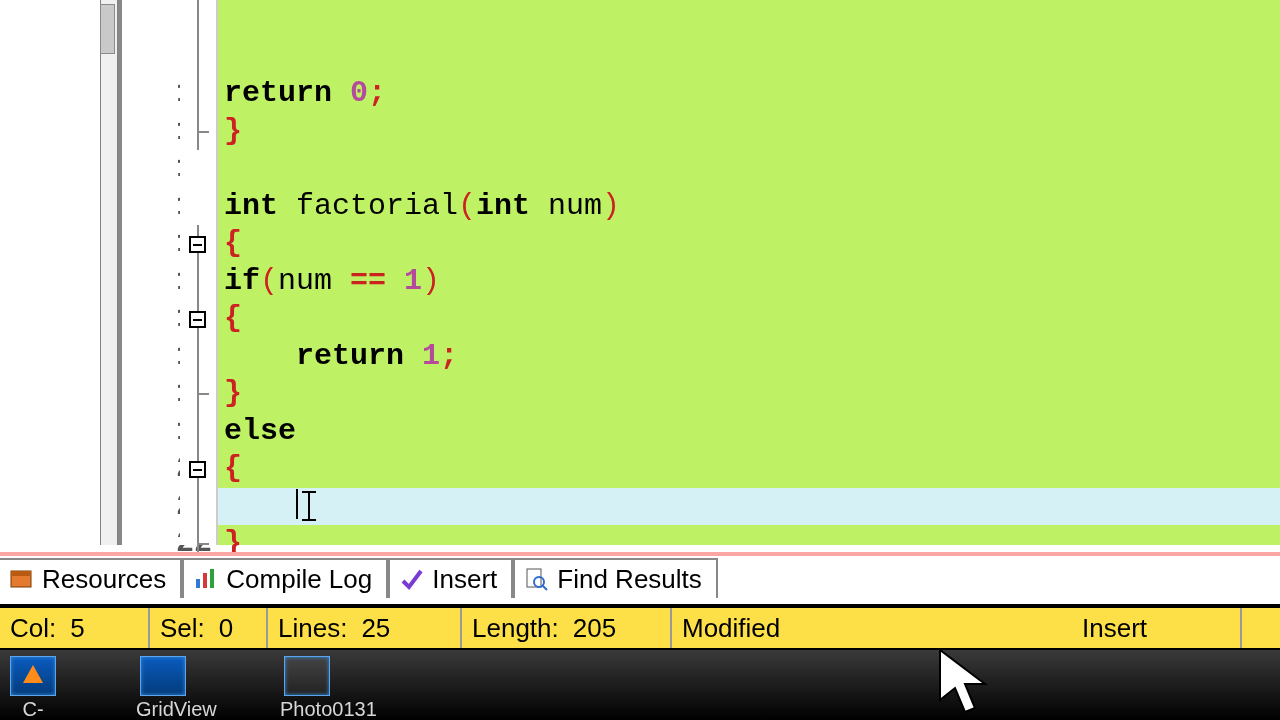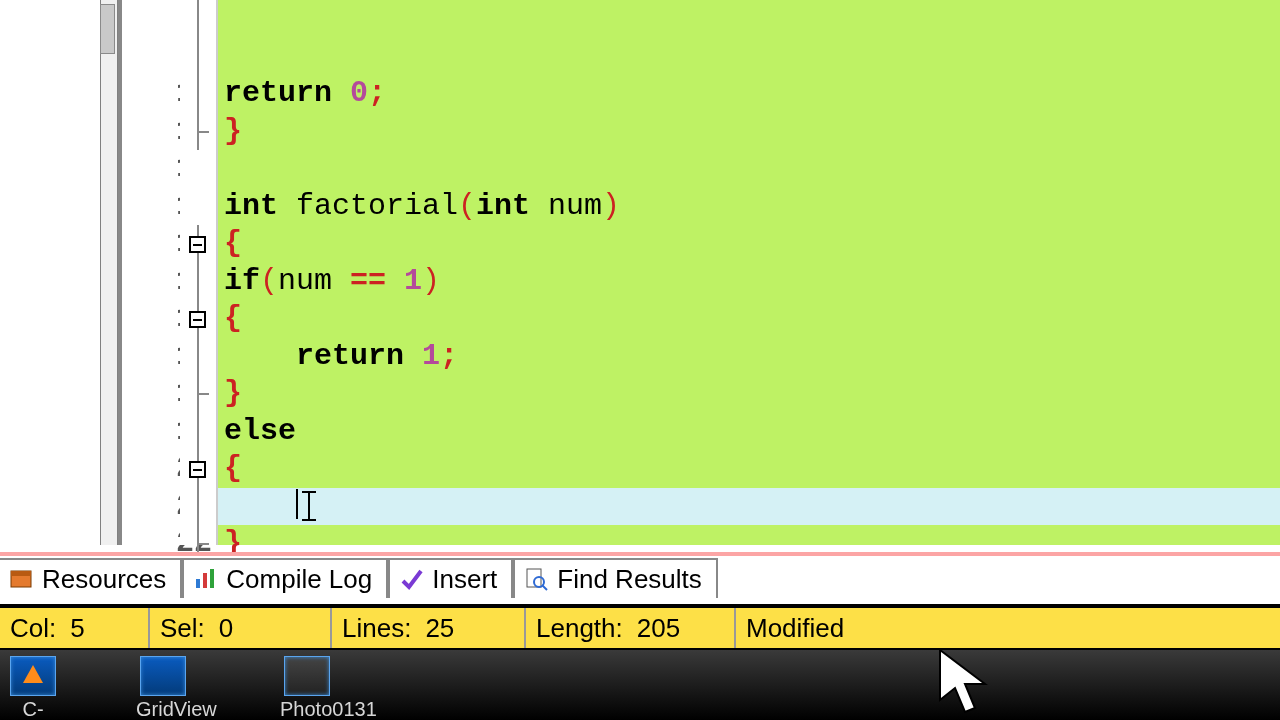--- a/index.html
+++ b/index.html
@@ -159,21 +159,21 @@
           <circle cx="15" cy="15" r="5" fill="none" stroke="#2e6ad4" stroke-width="2"></circle>
           <line x1="18" y1="18" x2="23" y2="23" stroke="#2e6ad4" stroke-width="2"></line>
         </svg>
     </span>
     <span>Find Results</span>
   </div>
 </div>
 
 <div id="statusbar">
   <div class="cell" style="width:150px"><span class="lbl">Col:</span><span>5</span></div>
-  <div class="cell" style="width:182px"><span class="lbl">Sel:</span><span>0</span></div>
+  <div class="cell" style="width:118px"><span class="lbl">Sel:</span><span>0</span></div>
   <div class="cell" style="width:194px"><span class="lbl">Lines:</span><span>25</span></div>
   <div class="cell" style="width:210px"><span class="lbl">Length:</span><span>205</span></div>
   <div class="cell" style="width:400px;border-right:none"><span>Modified</span></div>
   <div class="cell" style="width:170px"><span>Insert</span></div>
 </div>
 
 <div id="taskbar">
   <div class="task t1">
     <div class="thmb vlc"></div>
     <div>C-media</div>

